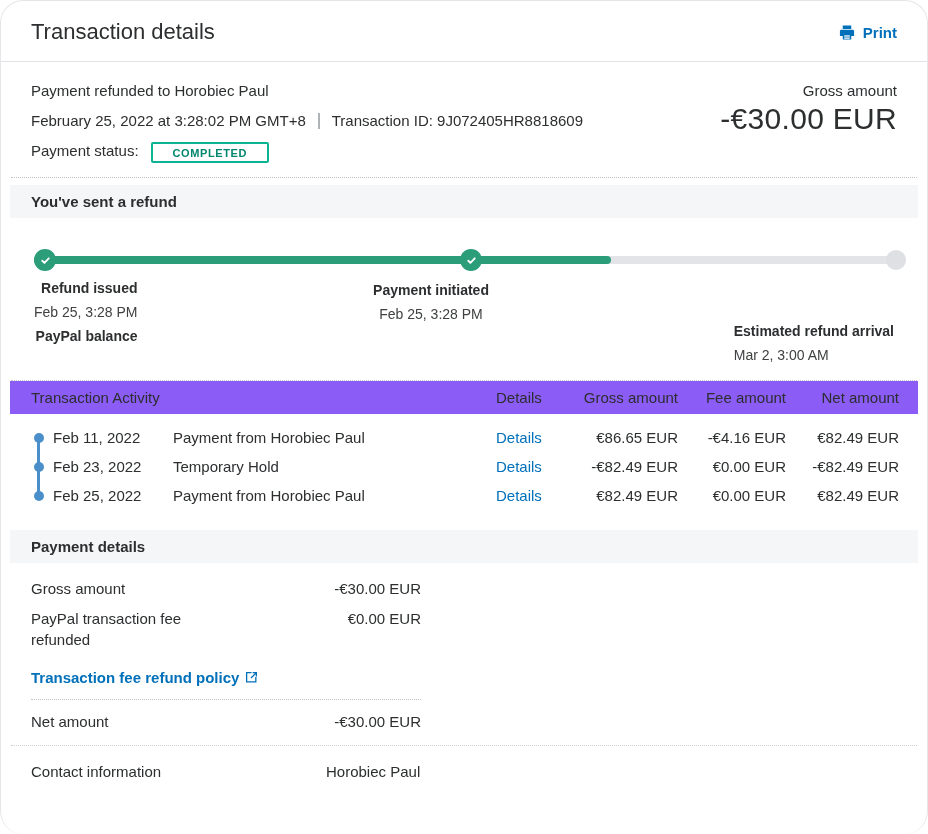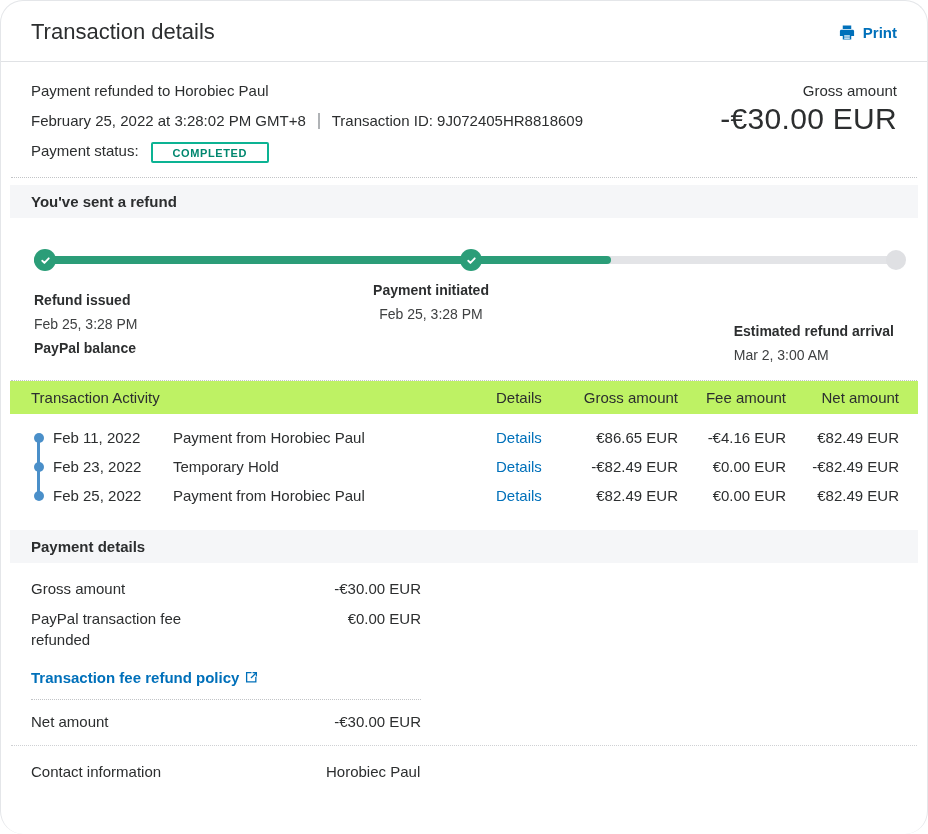--- a/index.html
+++ b/index.html
@@ -35,33 +35,33 @@
 
   
   .progress { position:relative; height:22px; margin:31px 23px 0 33px; }
   .track { position:absolute; left:0; right:0; top:7px; height:8px; background:#e3e4e7; border-radius:4px; }
   .fill  { position:absolute; left:0; width:577px; top:7px; height:8px; background:#2b9d78; border-radius:4px; }
   .chk { position:absolute; width:22px; height:22px; border-radius:50%; background:#2b9d78;
          display:flex; align-items:center; justify-content:center; top:0; }
   .chk-1 { left:0; } .chk-2 { left:426px; }
   .endcap { position:absolute; width:20px; height:20px; border-radius:50%; background:#dfe0e3; left:852px; top:1px; }
   .steps { position:relative; height:100px; margin:9px 23px 0 33px; font-size:14px; }
-  .step { position:absolute; top:12px; }
+  .step { position:absolute; top:0;text-align:right; }
   .step b { font-weight:700; color:#2c2e2f; display:block; }
   .step .d { margin-top:8px; color:#3f4142; display:block; }
   .step .s { margin-top:8px; font-weight:700; display:block; }
   .step-1 { left:0; }
   .step-2 { left:397px; transform:translateX(-50%); text-align:center; top:2px; }
   .step-3 { right:10px; text-align:left; top:16px;margin-top:27px; }
 
   .postal-note { margin:27px 30px 20px 30px; }
 
   
   .act-head { display:grid; grid-template-columns:465px 62px 120px 108px 113px;
-              align-items:center; background:#bef264; margin:0 9px; padding:8px 21px; }
+              align-items:center; background:#8b5cf6; margin:0 9px; padding:8px 21px; }
   .act-head .col { font-weight:400; color:#2c2e2f; }
   .act-title { font-weight:700; }
   .r { text-align:right; }
   .act-rows { position:relative; margin:9px 9px 0 9px; }
   .act-row { display:grid; grid-template-columns:142px 323px 62px 120px 108px 113px;
              align-items:center; height:29px; padding:0 21px; position:relative; }
   .tl-dot { position:absolute; width:10px; height:10px; border-radius:50%; background:#4a8fc9;
             left:24px; top:50%; margin-top:-5px; }
   .tl-line { position:absolute; left:27px; width:3px; top:14px; height:58px; background:#4a8fc9; }
   .cell-date { padding-left:22px; }

